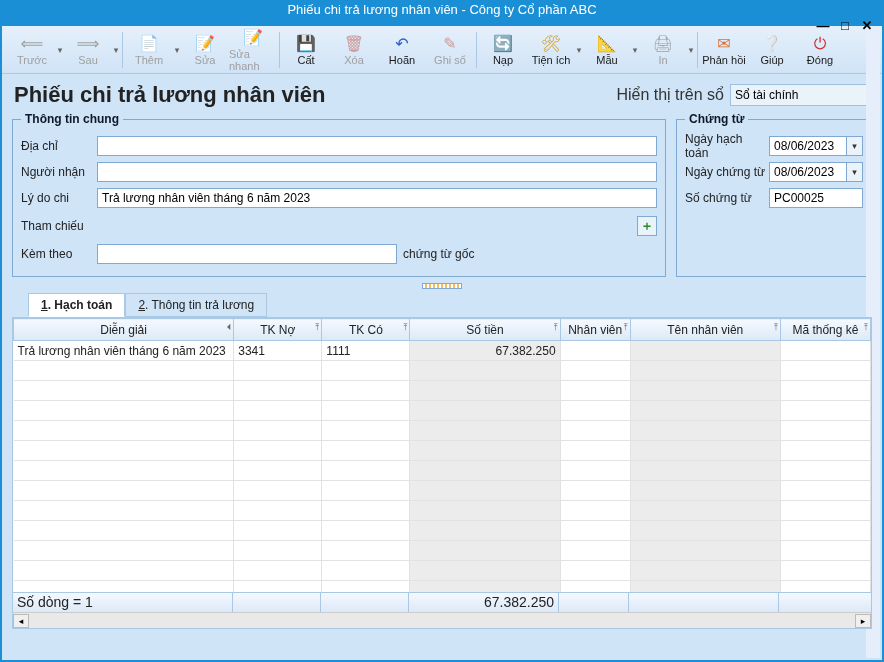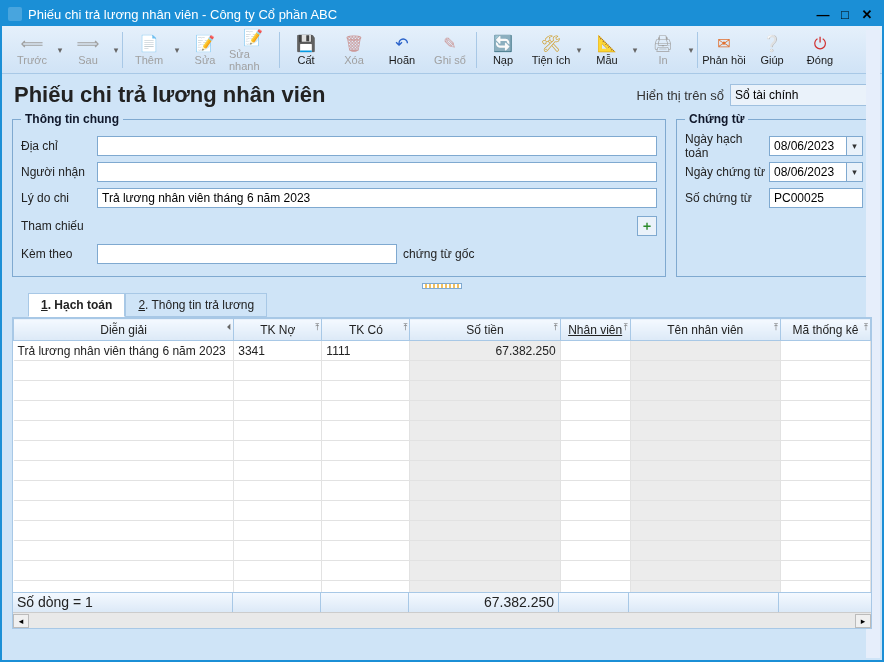--- a/index.html
+++ b/index.html
@@ -1,30 +1,30 @@
 <!DOCTYPE html>
 <html><head>
 <meta charset="utf-8">
 <style>
   * { box-sizing: border-box; font-family: Tahoma, Arial, sans-serif; }
   body { margin: 0; background: #fff; }
   .window { width: 884px; height: 662px; border: 2px solid #1b8fd6; background: #cfe4f7; position: relative; }
-  .titlebar { height: 24px; background: #1b8fd6; color: #fff; font-size: 13px; display: flex; align-items: center; padding: 0 6px; }
+  .titlebar { height: 24px; background: #1b8fd6; color: #fff; font-size: 13px; display: flex; align-items: center; padding: 0 6px; flex-direction: column; }
   .titlebar .icon { width: 14px; height: 14px; background: #fff3; margin-right: 6px; border-radius: 2px; }
   .titlebar .btns { margin-left: auto; display: flex; gap: 4px; }
   .titlebar .tb-btn { width: 18px; height: 16px; display: flex; align-items: center; justify-content: center; color: #000; font-weight: bold; font-size: 13px; cursor: pointer; }
   .toolbar { height: 48px; background: linear-gradient(#e5f0fb,#d0e3f6); border-bottom: 1px solid #a8c8e6; display: flex; align-items: center; padding: 2px 6px; gap: 0; }
   .tool { display: flex; flex-direction: column; align-items: center; width: 48px; font-size: 11px; color: #1a1a1a; cursor: pointer; padding: 2px 0; }
   .tool.dis { color: #a0a0a0; }
   .tool .ticon { width: 20px; height: 20px; display: flex; align-items: center; justify-content: center; font-size: 16px; }
   .tool-dd { width: 8px; text-align: center; color: #666; font-size: 9px; }
   .sep { width: 1px; height: 36px; background: #a8c8e6; margin: 0 2px; }
   .header-row { display: flex; align-items: center; padding: 8px 12px 4px 12px; }
   .page-title { font-size: 22px; font-weight: bold; color: #222; }
-  .display-lbl { margin-left: auto; font-size: 13px; color: #333; }
+  .display-lbl { margin-left: auto; font-size: 16px; color: #333; }
   .display-val { width: 140px; height: 22px; border: 1px solid #9fc0df; background: #eaf2fa; margin-left: 6px; font-size: 12px; padding: 2px 4px; }
   .panels { display: flex; gap: 10px; padding: 0 10px; }
   fieldset { border: 1px solid #7fa9d0; background: #cfe4f7; font-size: 12px; margin: 0; padding: 8px 8px 8px 8px; }
   legend { font-weight: bold; color: #0f172a; padding: 0 4px; font-size: 12px; }
   .fs-general { flex: 1; }
   .fs-voucher { width: 188px; }
   .row { display: flex; align-items: center; height: 24px; margin-bottom: 2px; }
   .row label { width: 76px; font-size: 12px; color: #222; }
   .row .inp { flex: 1; height: 20px; border: 1px solid #7fa9d0; background: #fff; font-size: 12px; padding: 1px 4px; }
   .row .txt-after { font-size: 12px; margin-left: 6px; color: #222; }
@@ -41,21 +41,21 @@
   .grid-wrap { margin: 0 10px; border: 1px solid #a8c8e6; background: #fff; height: 312px; overflow: hidden; position: relative; }
   table.grid { border-collapse: collapse; width: 100%; font-size: 12px; }
   table.grid th { background: linear-gradient(#f4f9ff,#dce9f7); border: 1px solid #a8c8e6; font-weight: normal; color: #222; height: 22px; position: relative; padding: 0 4px; }
   table.grid th .pin { position: absolute; right: 2px; top: 3px; font-size: 9px; color: #666; }
   table.grid td { border-right: 1px solid #e2e2e2; height: 20px; padding: 1px 4px; color: #222; }
   table.grid tbody tr { border-bottom: 1px solid #e2e2e2; }
   .col-desc { width: 220px; }
   .col-tkn { width: 88px; }
   .col-tkc { width: 88px; }
   .col-amt { width: 150px; text-align: right; background: #ececec; }
-  .col-emp { width: 70px; text-decoration: underline; }
+  .col-emp { width: 70px; }
   .col-empn { width: 150px; background: #ececec; }
   .col-stat { width: 90px; }
   .grid-footer { position: absolute; left: 0; right: 0; bottom: 16px; height: 20px; border-top: 1px solid #a8c8e6; background: linear-gradient(#f4f9ff,#dce9f7); font-size: 14px; display: flex; }
   .gf-cell { border-right: 1px solid #a8c8e6; padding: 1px 4px; color: #222; }
   .hscroll { position: absolute; left: 0; right: 0; bottom: 0; height: 16px; background: #e9e9e9; border-top: 1px solid #ccc; }
   .hscroll .lar, .hscroll .rar { position: absolute; width: 16px; height: 14px; top: 1px; background: #f0f0f0; border: 1px solid #bbb; display: flex; align-items: center; justify-content: center; font-size: 9px; }
   .hscroll .lar { left: 0; }
   .hscroll .rar { right: 0; }
   .outer-vscroll { position: absolute; right: 2px; top: 28px; bottom: 2px; width: 14px; background: #e6eefb; }
 </style>

